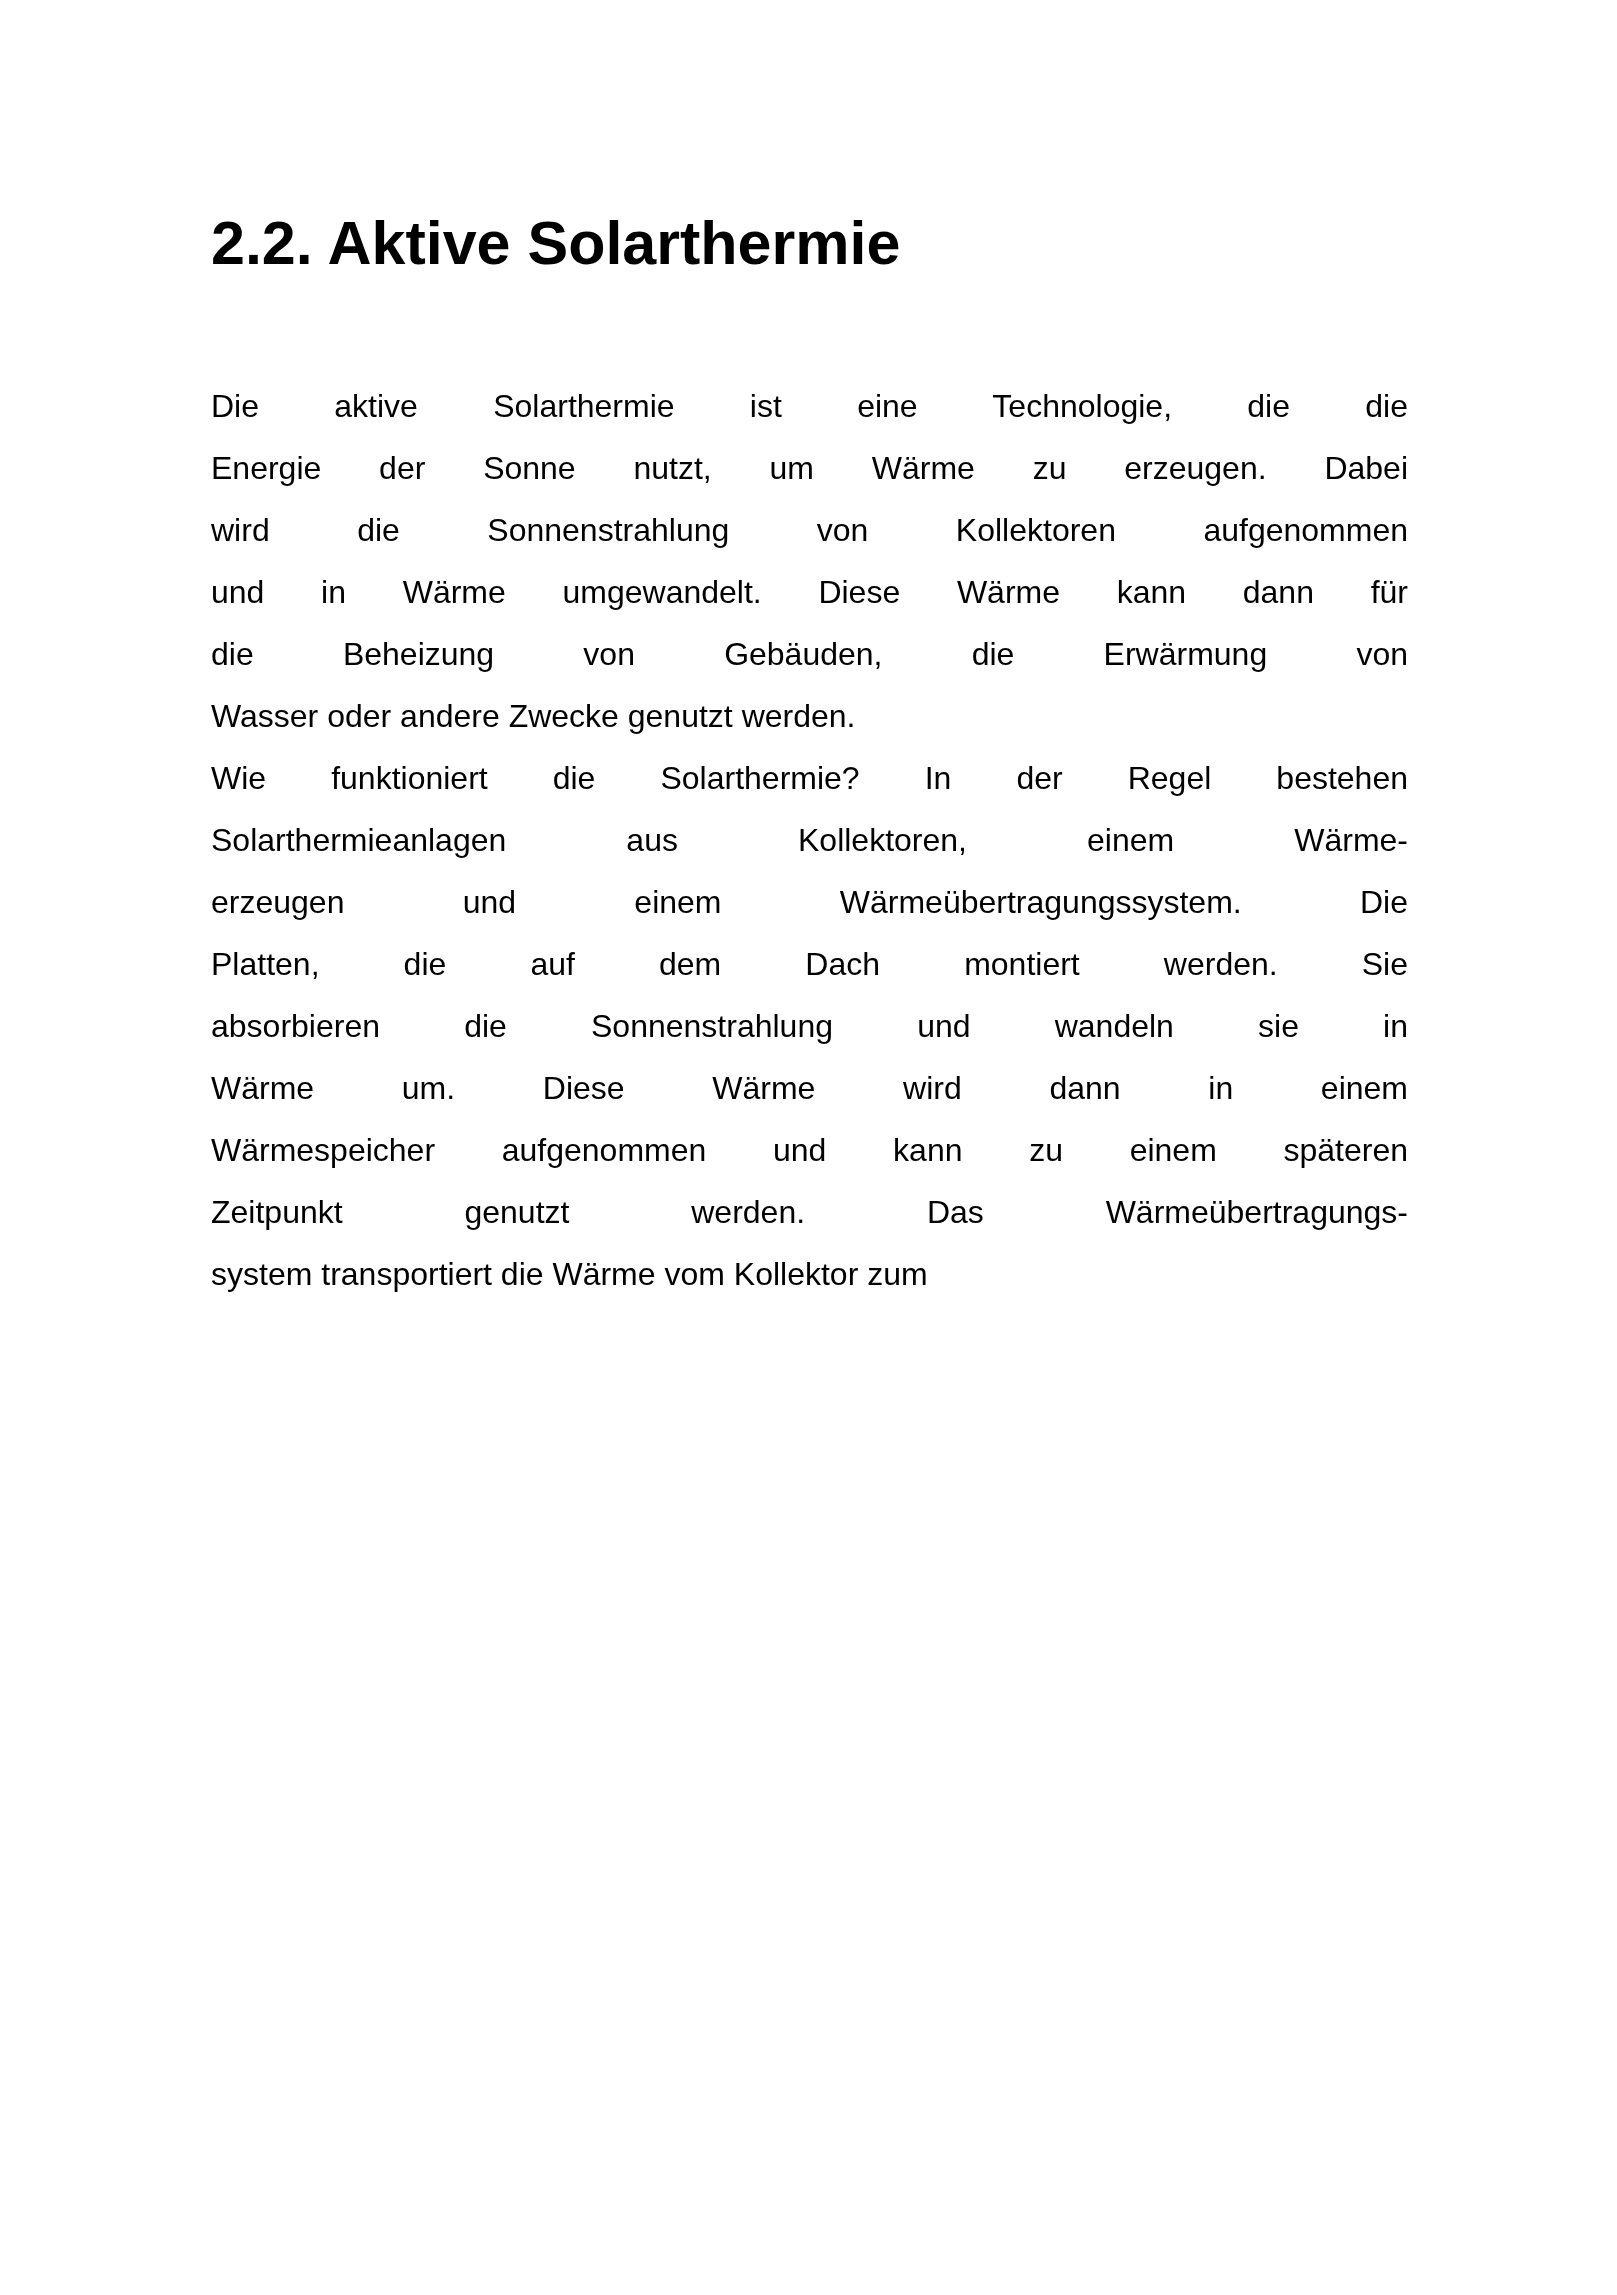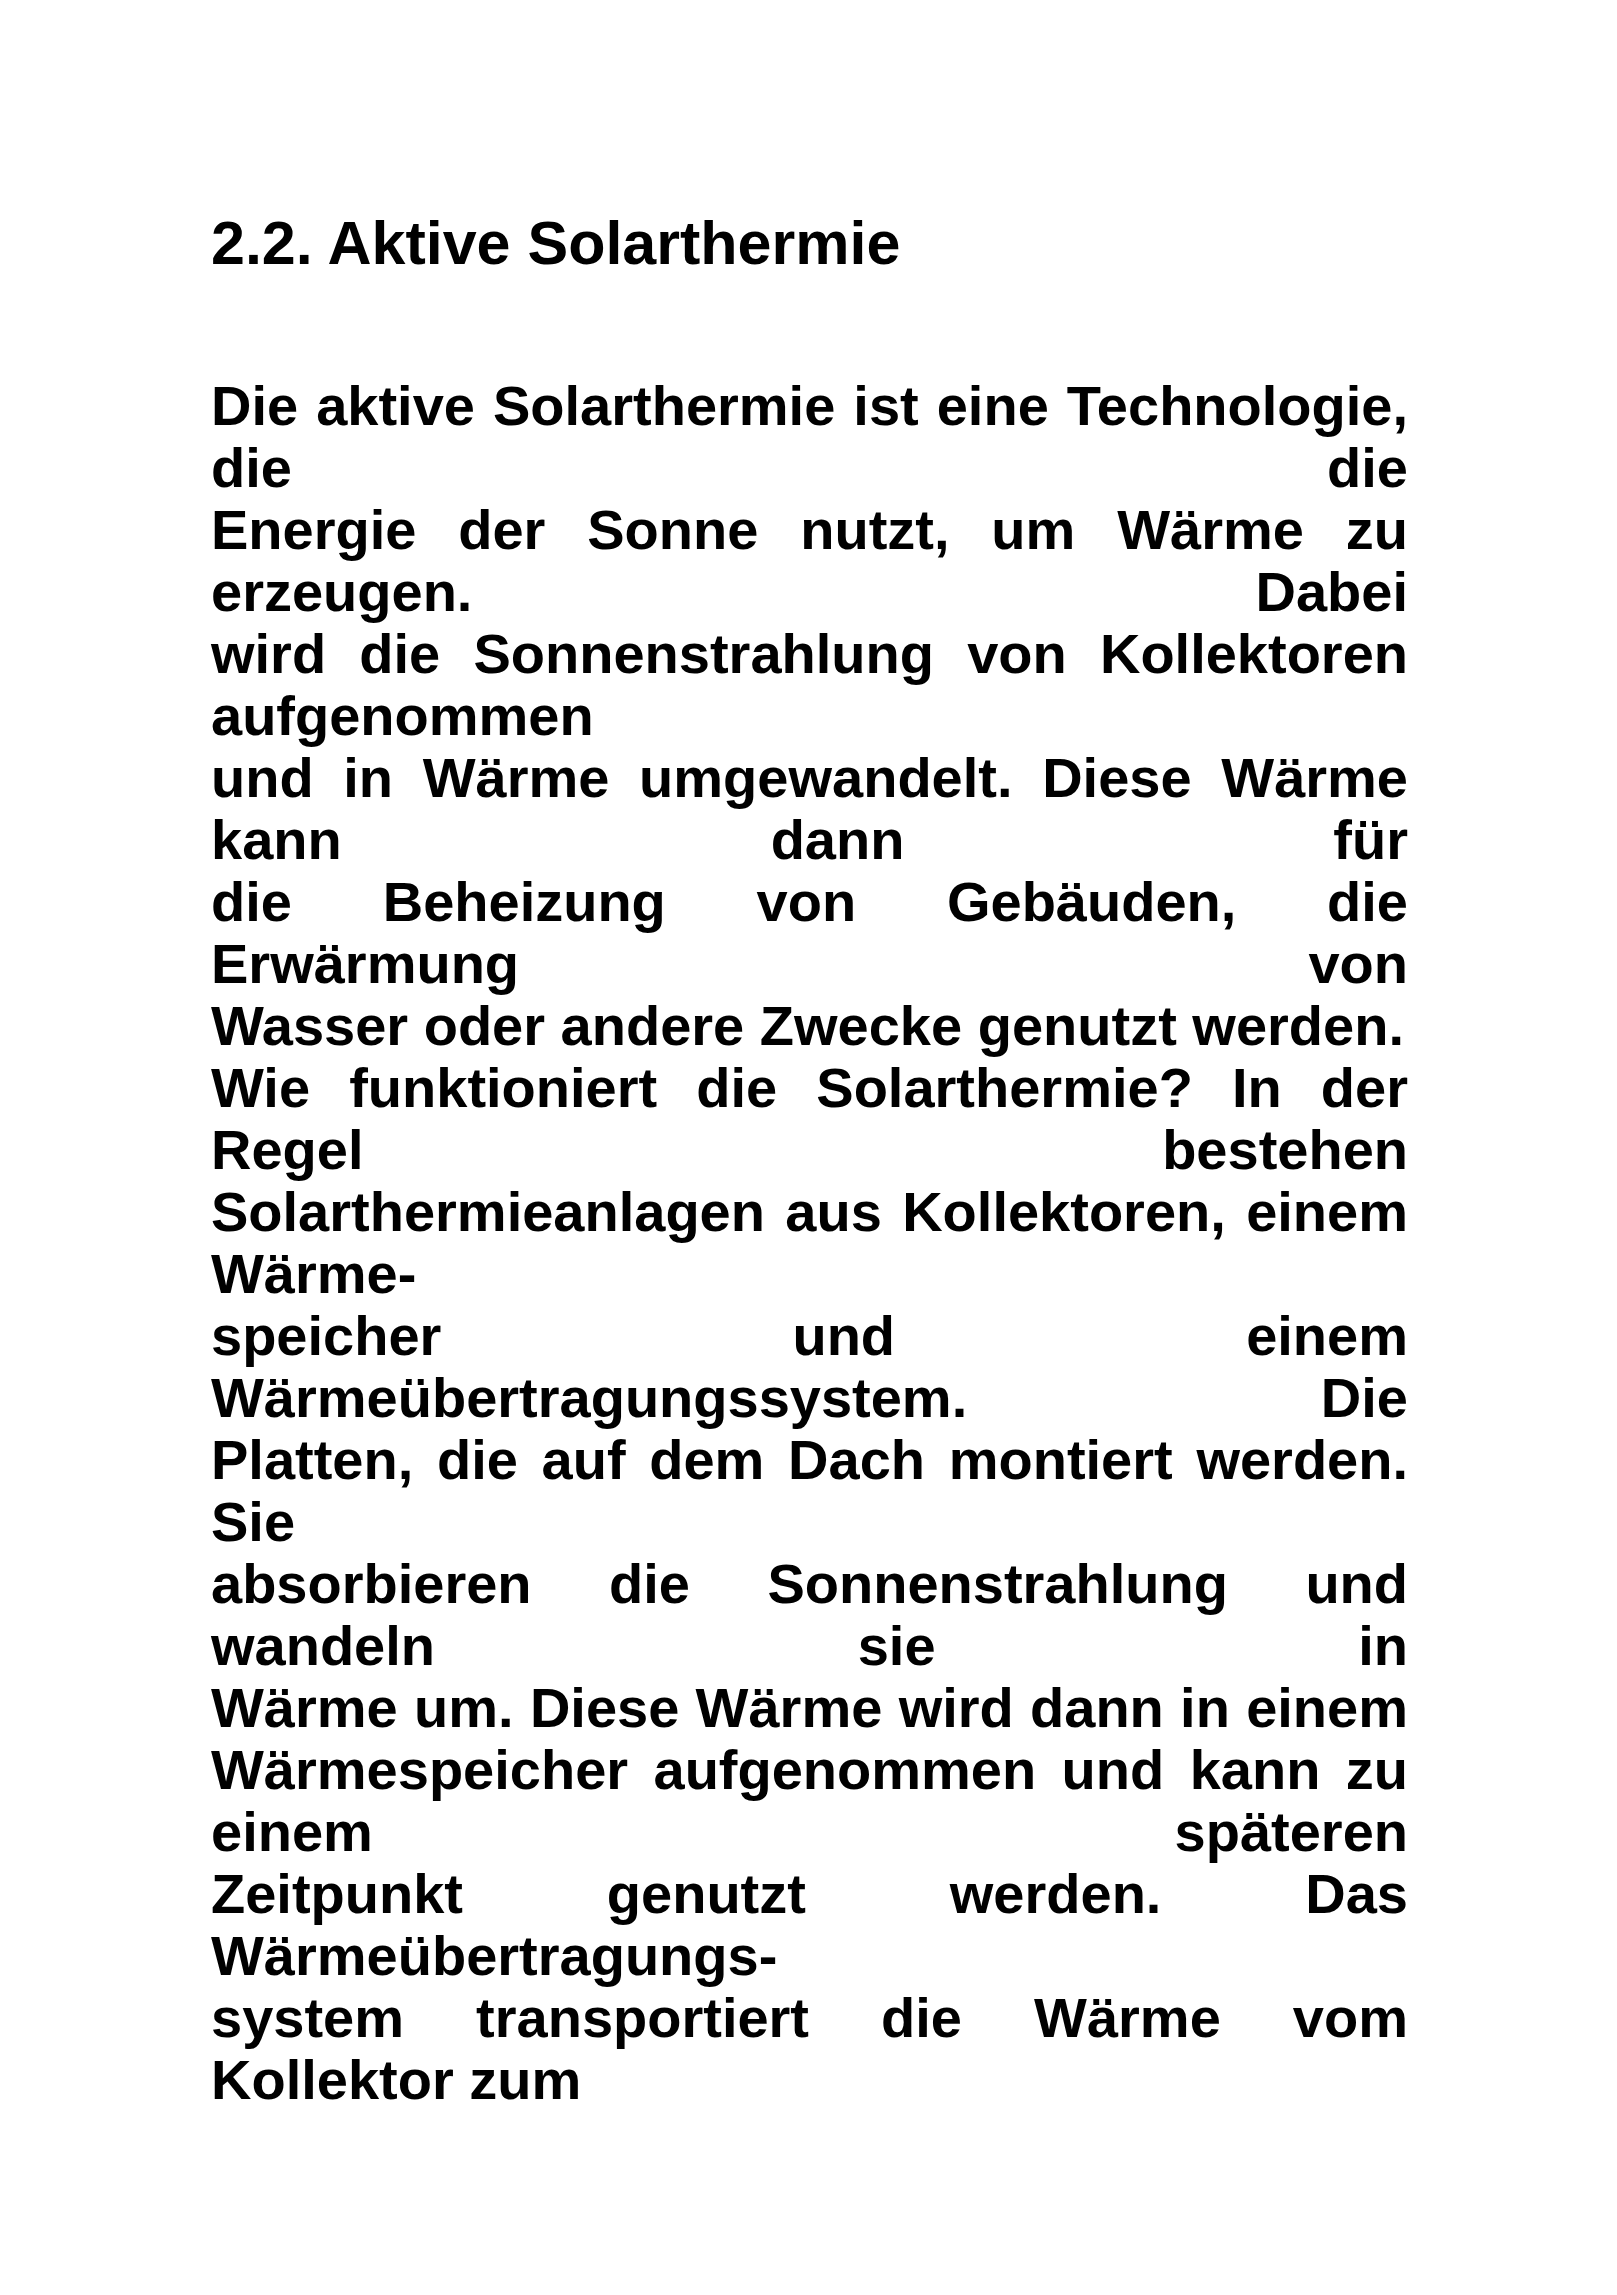--- a/index.html
+++ b/index.html
@@ -25,23 +25,23 @@
   }
   .heading {
     margin: 213px 0 0 0;
     font-size: 61px;
     line-height: 61px;
     font-weight: bold;
     letter-spacing: 0;
     white-space: nowrap;
   }
   .para {
-    font-size: 56px;
+    font-size: 32px;
     line-height: 62px;
-    font-weight: bold;
+    font-weight: normal;
   }
   .para-1 { margin-top: 101px; }
   .para-2 { }
   .line {
     text-align: justify;
     text-align-last: justify;
   }
   .para .line:last-child {
     text-align-last: auto;
   }
@@ -65,21 +65,21 @@
         <div class="line">Die aktive Solarthermie ist eine Technologie, die die</div>
         <div class="line">Energie der Sonne nutzt, um Wärme zu erzeugen. Dabei</div>
         <div class="line">wird die Sonnenstrahlung von Kollektoren aufgenommen</div>
         <div class="line">und in Wärme umgewandelt. Diese Wärme kann dann für</div>
         <div class="line">die Beheizung von Gebäuden, die Erwärmung von</div>
         <div class="line">Wasser oder andere Zwecke genutzt werden.</div>
       </div>
     <div class="para para-2">
         <div class="line">Wie funktioniert die Solarthermie? In der Regel bestehen</div>
         <div class="line">Solarthermieanlagen aus Kollektoren, einem Wärme-</div>
-        <div class="line">speicher und einem Wärmeübertragungssystem. Die</div>
+        <div class="line">erzeugen und einem Wärmeübertragungssystem. Die</div>
         <div class="line">Platten, die auf dem Dach montiert werden. Sie</div>
         <div class="line">absorbieren die Sonnenstrahlung und wandeln sie in</div>
         <div class="line">Wärme um. Diese Wärme wird dann in einem</div>
         <div class="line">Wärmespeicher aufgenommen und kann zu einem späteren</div>
         <div class="line">Zeitpunkt genutzt werden. Das Wärmeübertragungs-</div>
         <div class="line">system transportiert die Wärme vom Kollektor zum</div>
       </div>
   </div>
 </div>
 

